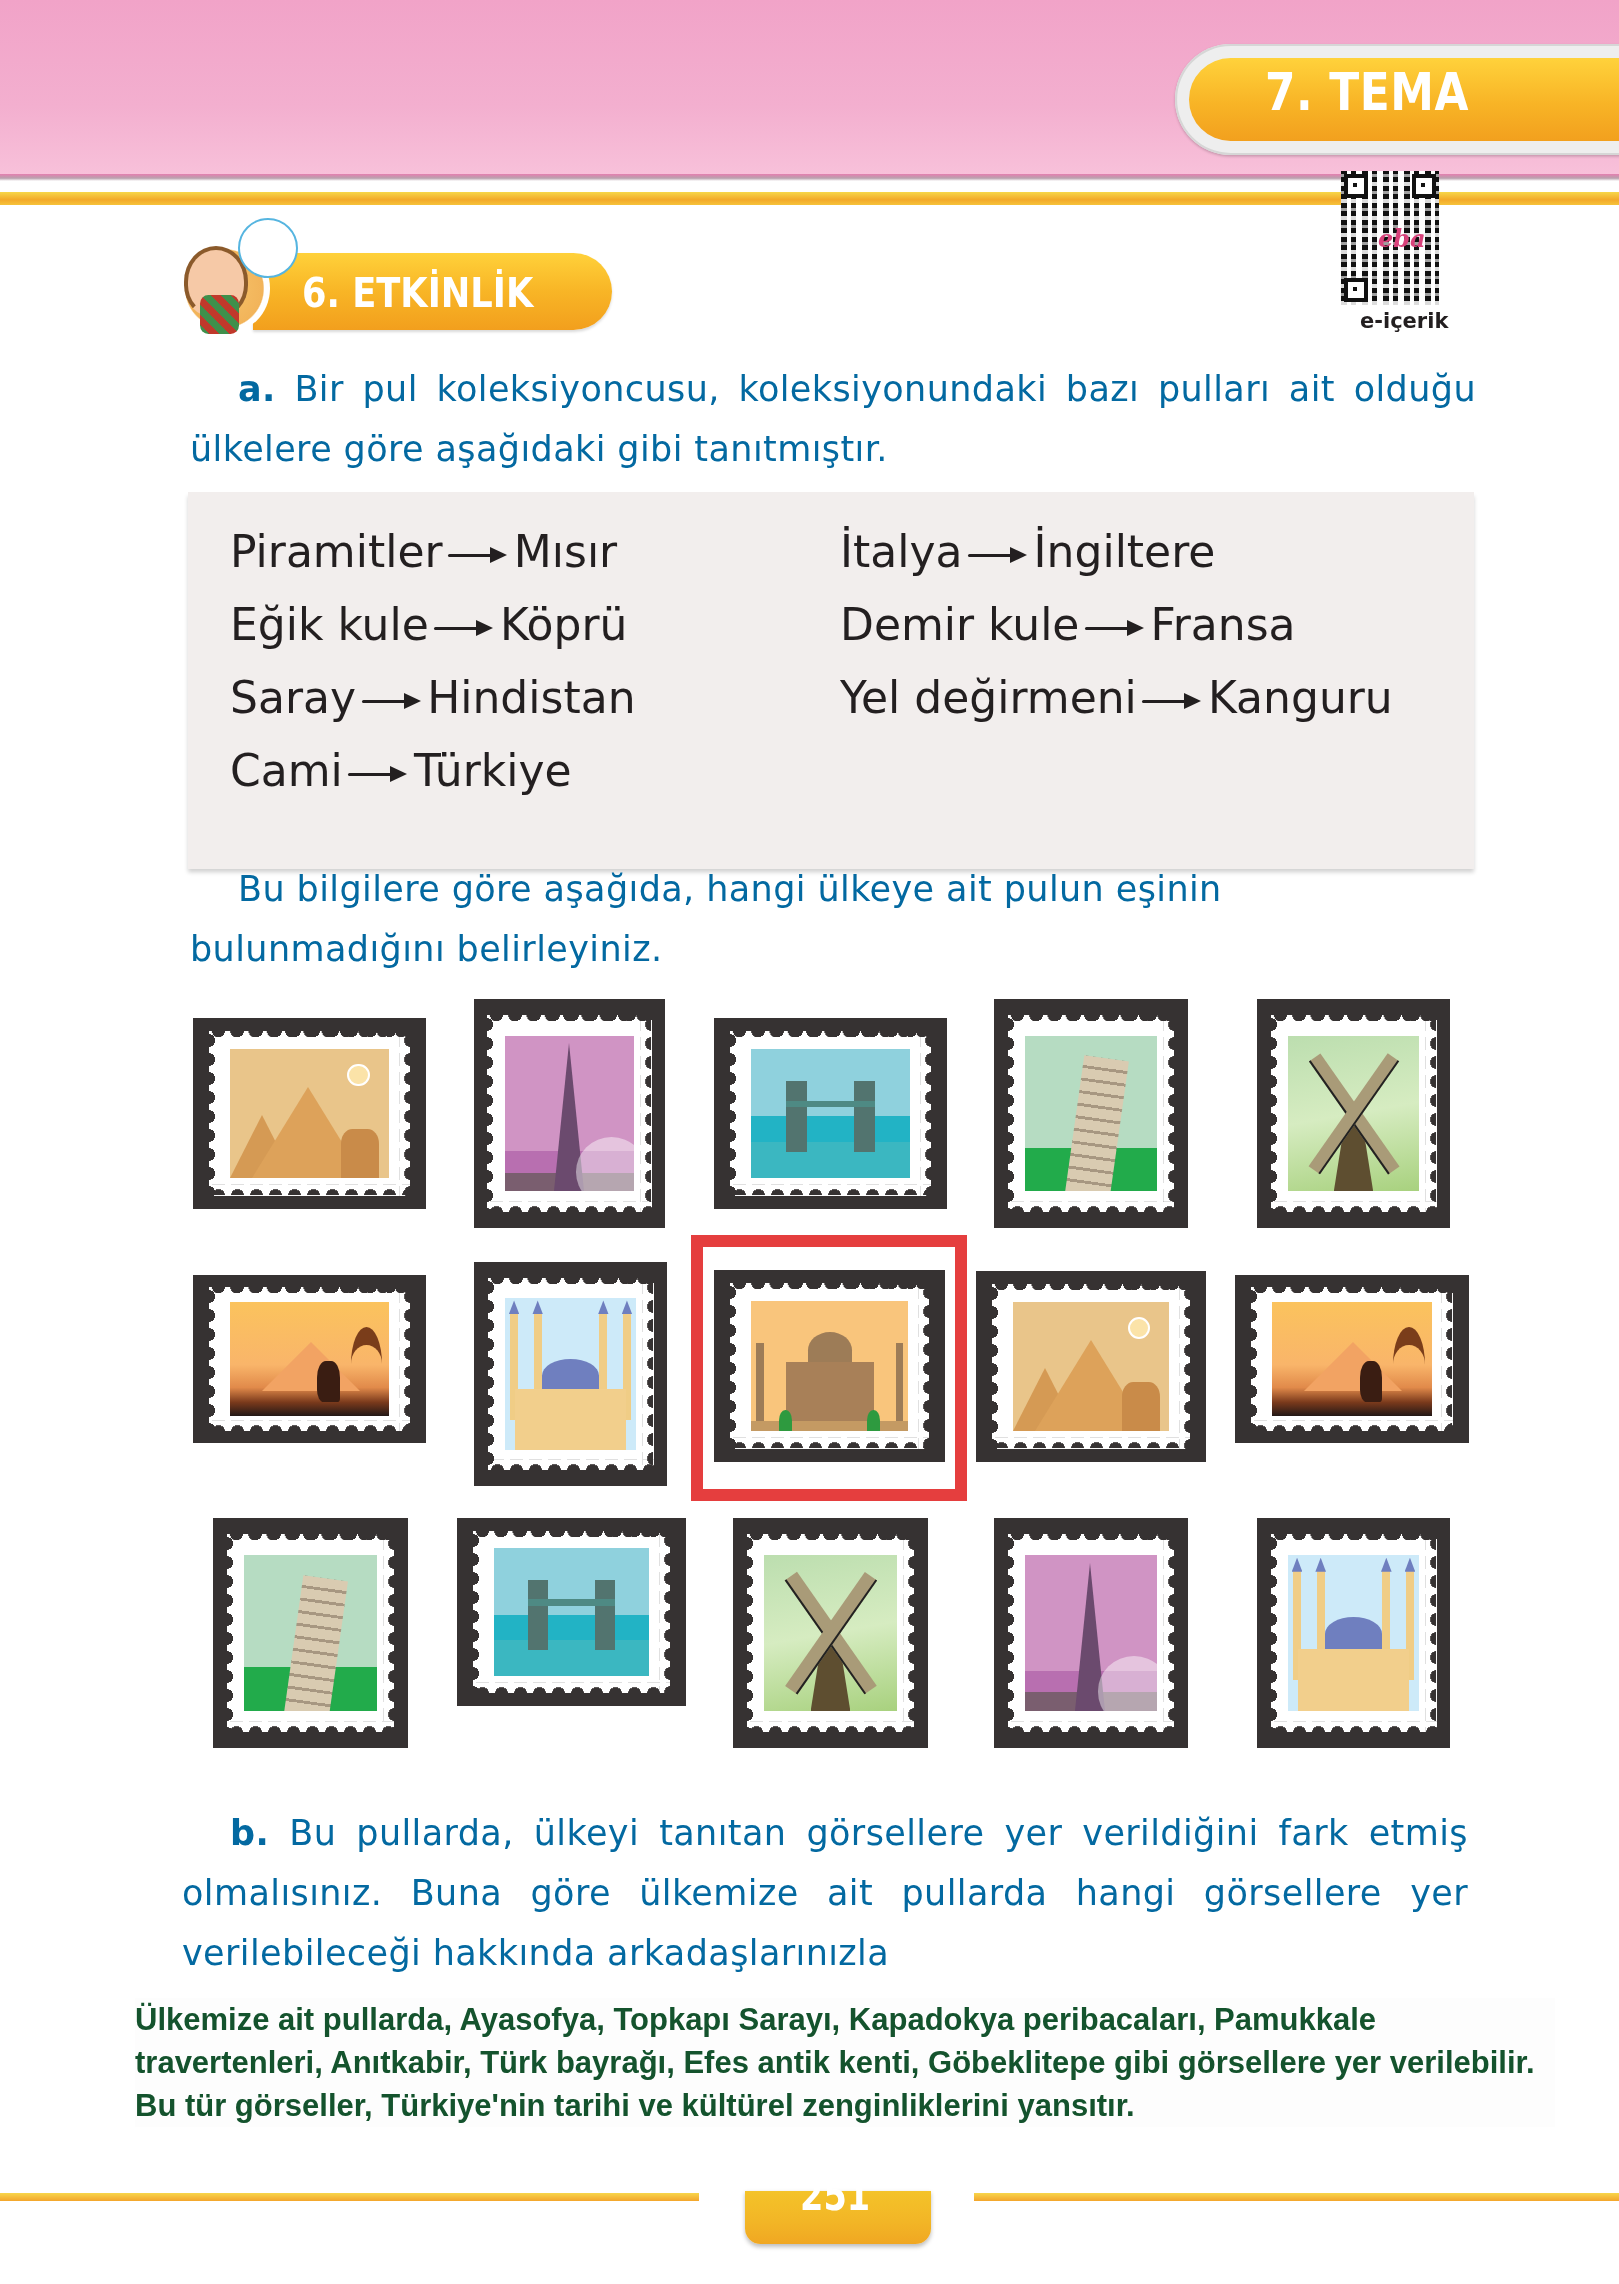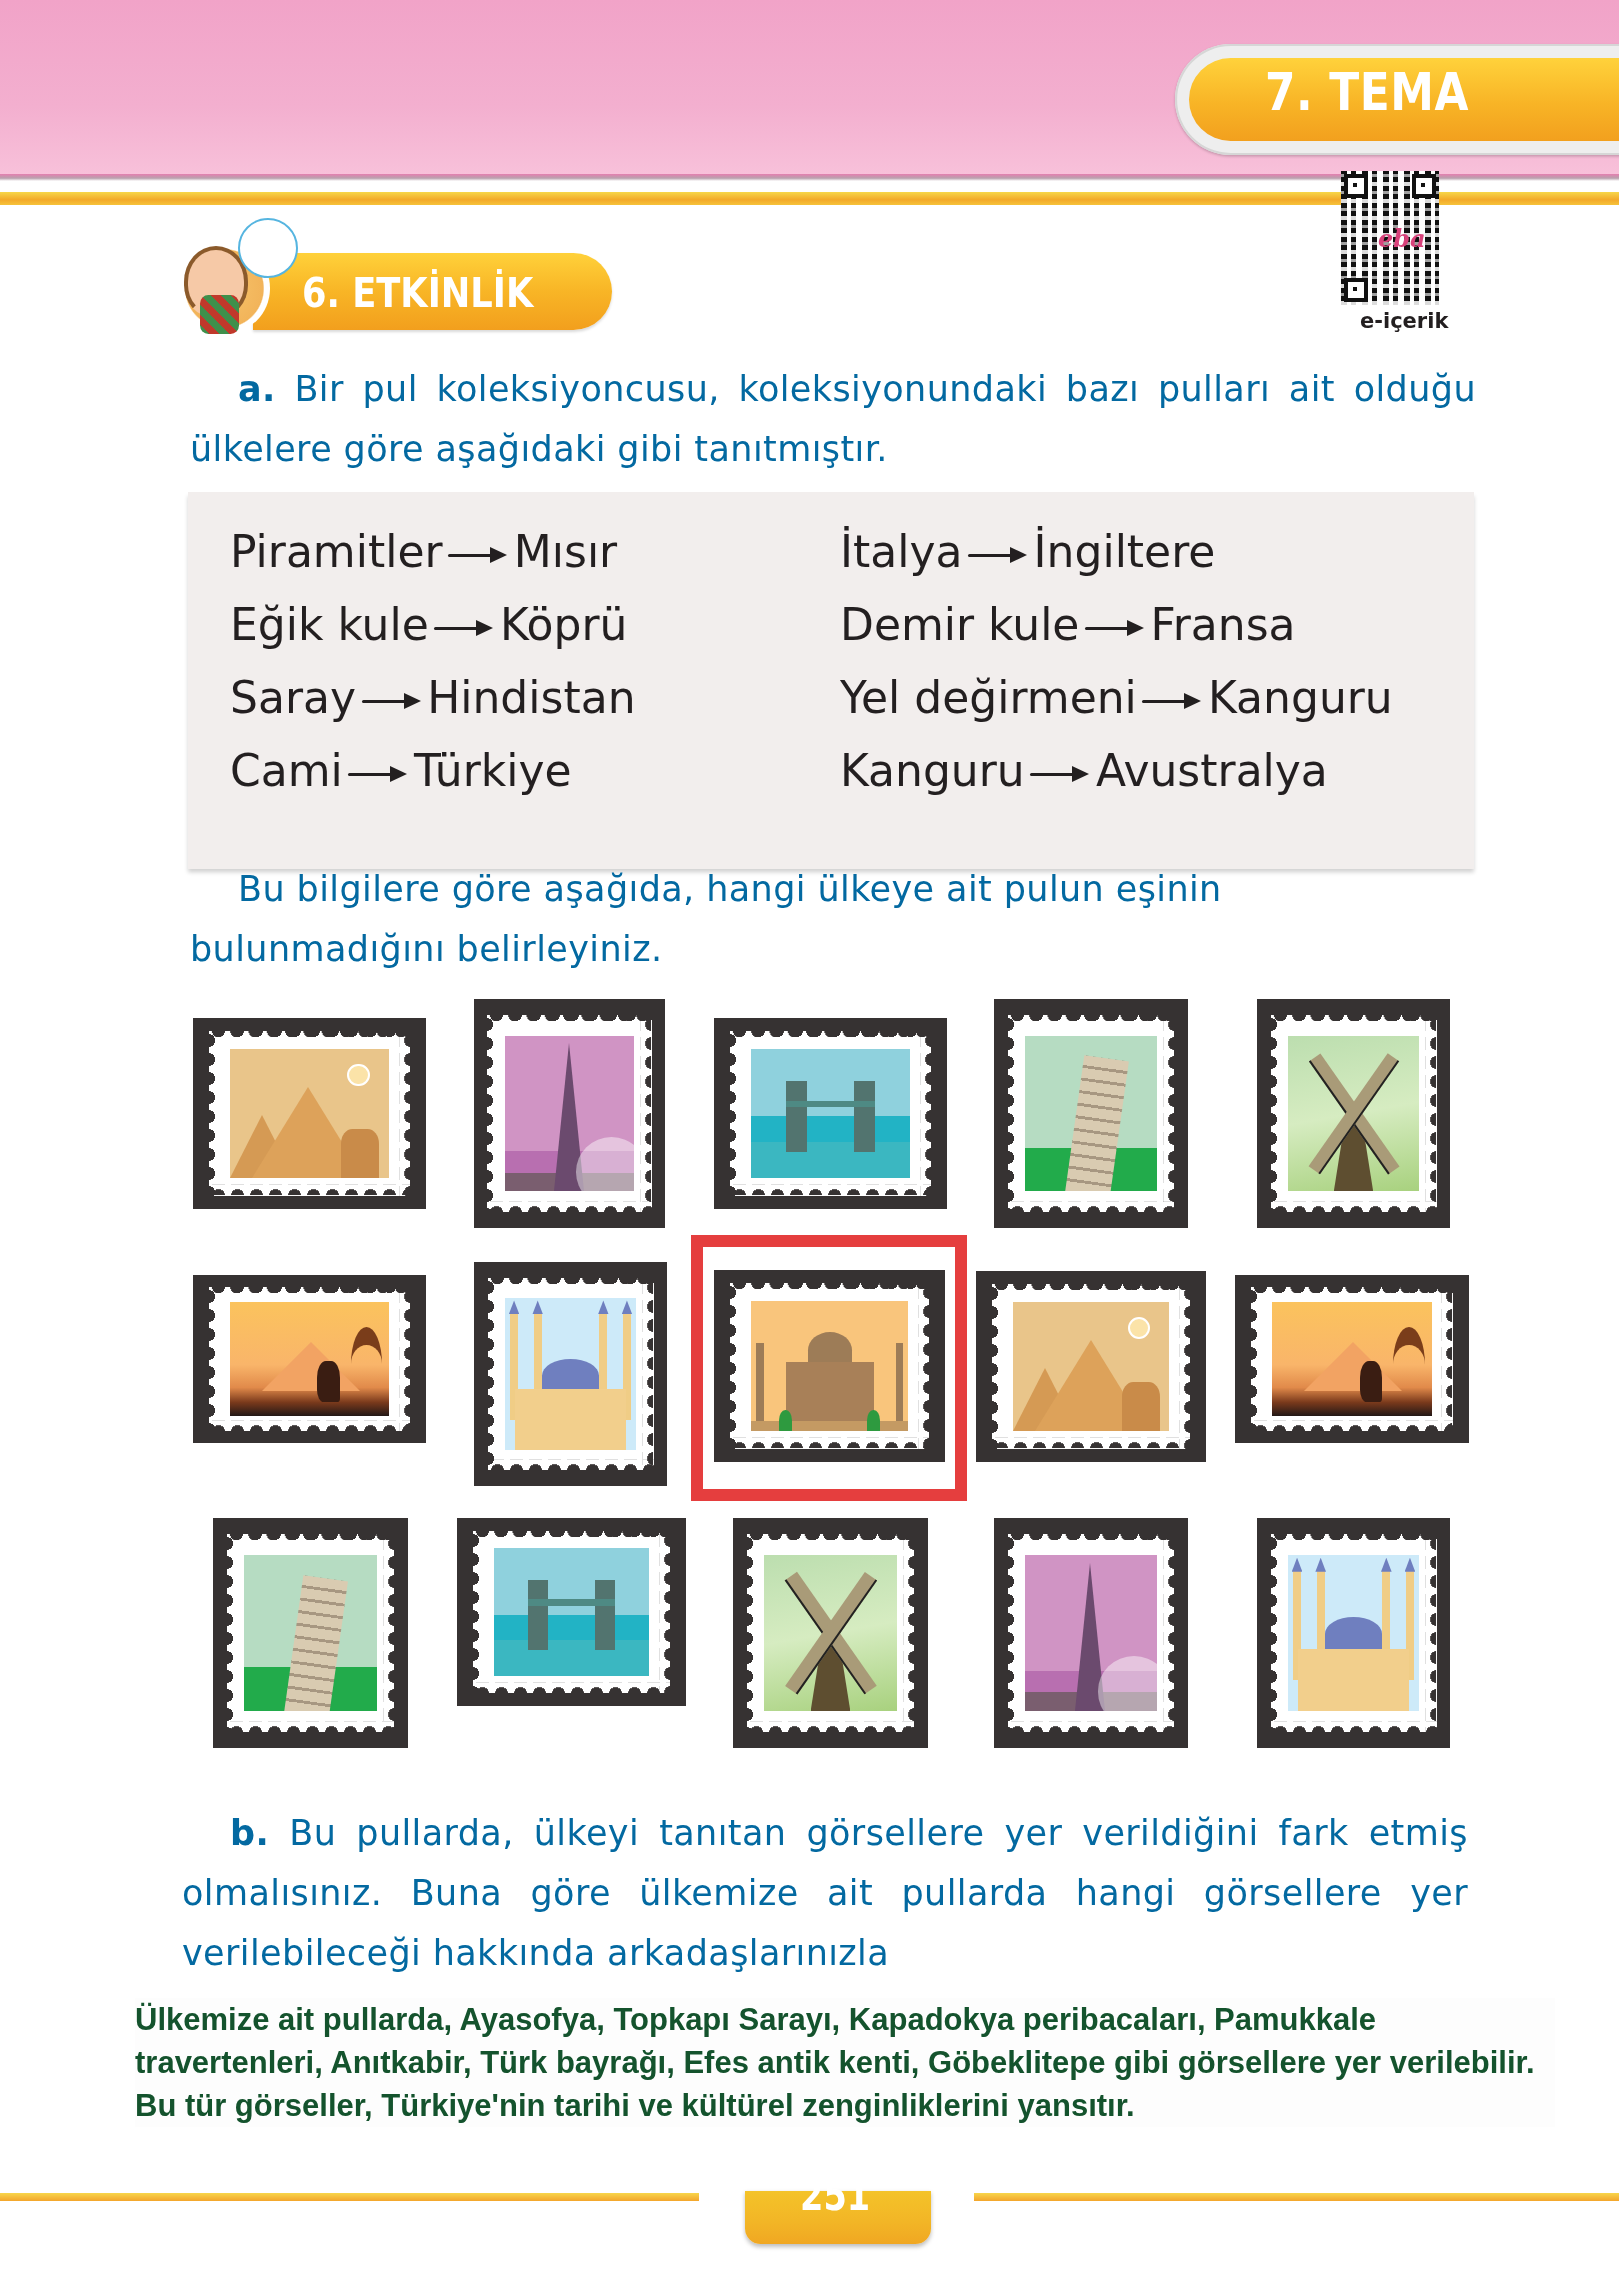--- a/index.html
+++ b/index.html
@@ -134,21 +134,20 @@
 </div>
 
 <div id="info-box" class="abs">
   <div class="map-row" style="left:42px;top:35px"><span>Piramitler</span><span class="arrow"></span><span>Mısır</span></div>
   <div class="map-row" style="left:42px;top:108px"><span>Eğik kule</span><span class="arrow"></span><span>Köprü</span></div>
   <div class="map-row" style="left:42px;top:181px"><span>Saray</span><span class="arrow"></span><span>Hindistan</span></div>
   <div class="map-row" style="left:42px;top:254px"><span>Cami</span><span class="arrow"></span><span>Türkiye</span></div>
   <div class="map-row" style="left:652px;top:35px"><span>İtalya</span><span class="arrow"></span><span>İngiltere</span></div>
   <div class="map-row" style="left:652px;top:108px"><span>Demir kule</span><span class="arrow"></span><span>Fransa</span></div>
   <div class="map-row" style="left:652px;top:181px"><span>Yel değirmeni</span><span class="arrow"></span><span>Kanguru</span></div>
-  <div class="map-row" style="left:652px;top:254px"><span>Kanguru</span><span class="arrow"></span><span>Avustralya</span></div>
 </div>
 
 <div id="para-q" class="abs para">
   <span style="display:inline-block;width:48px"></span><span>Bu bilgilere göre aşağıda, hangi ülkeye ait pulun eşinin bulunmadığını belirleyiniz.</span>
 </div>
 
 <div class="stamp" style="left:193px;top:1018px;width:233px;height:191px">
   <div class="perf"></div>
     <div class="dots-t"></div>
     <div class="dots-b"></div>

